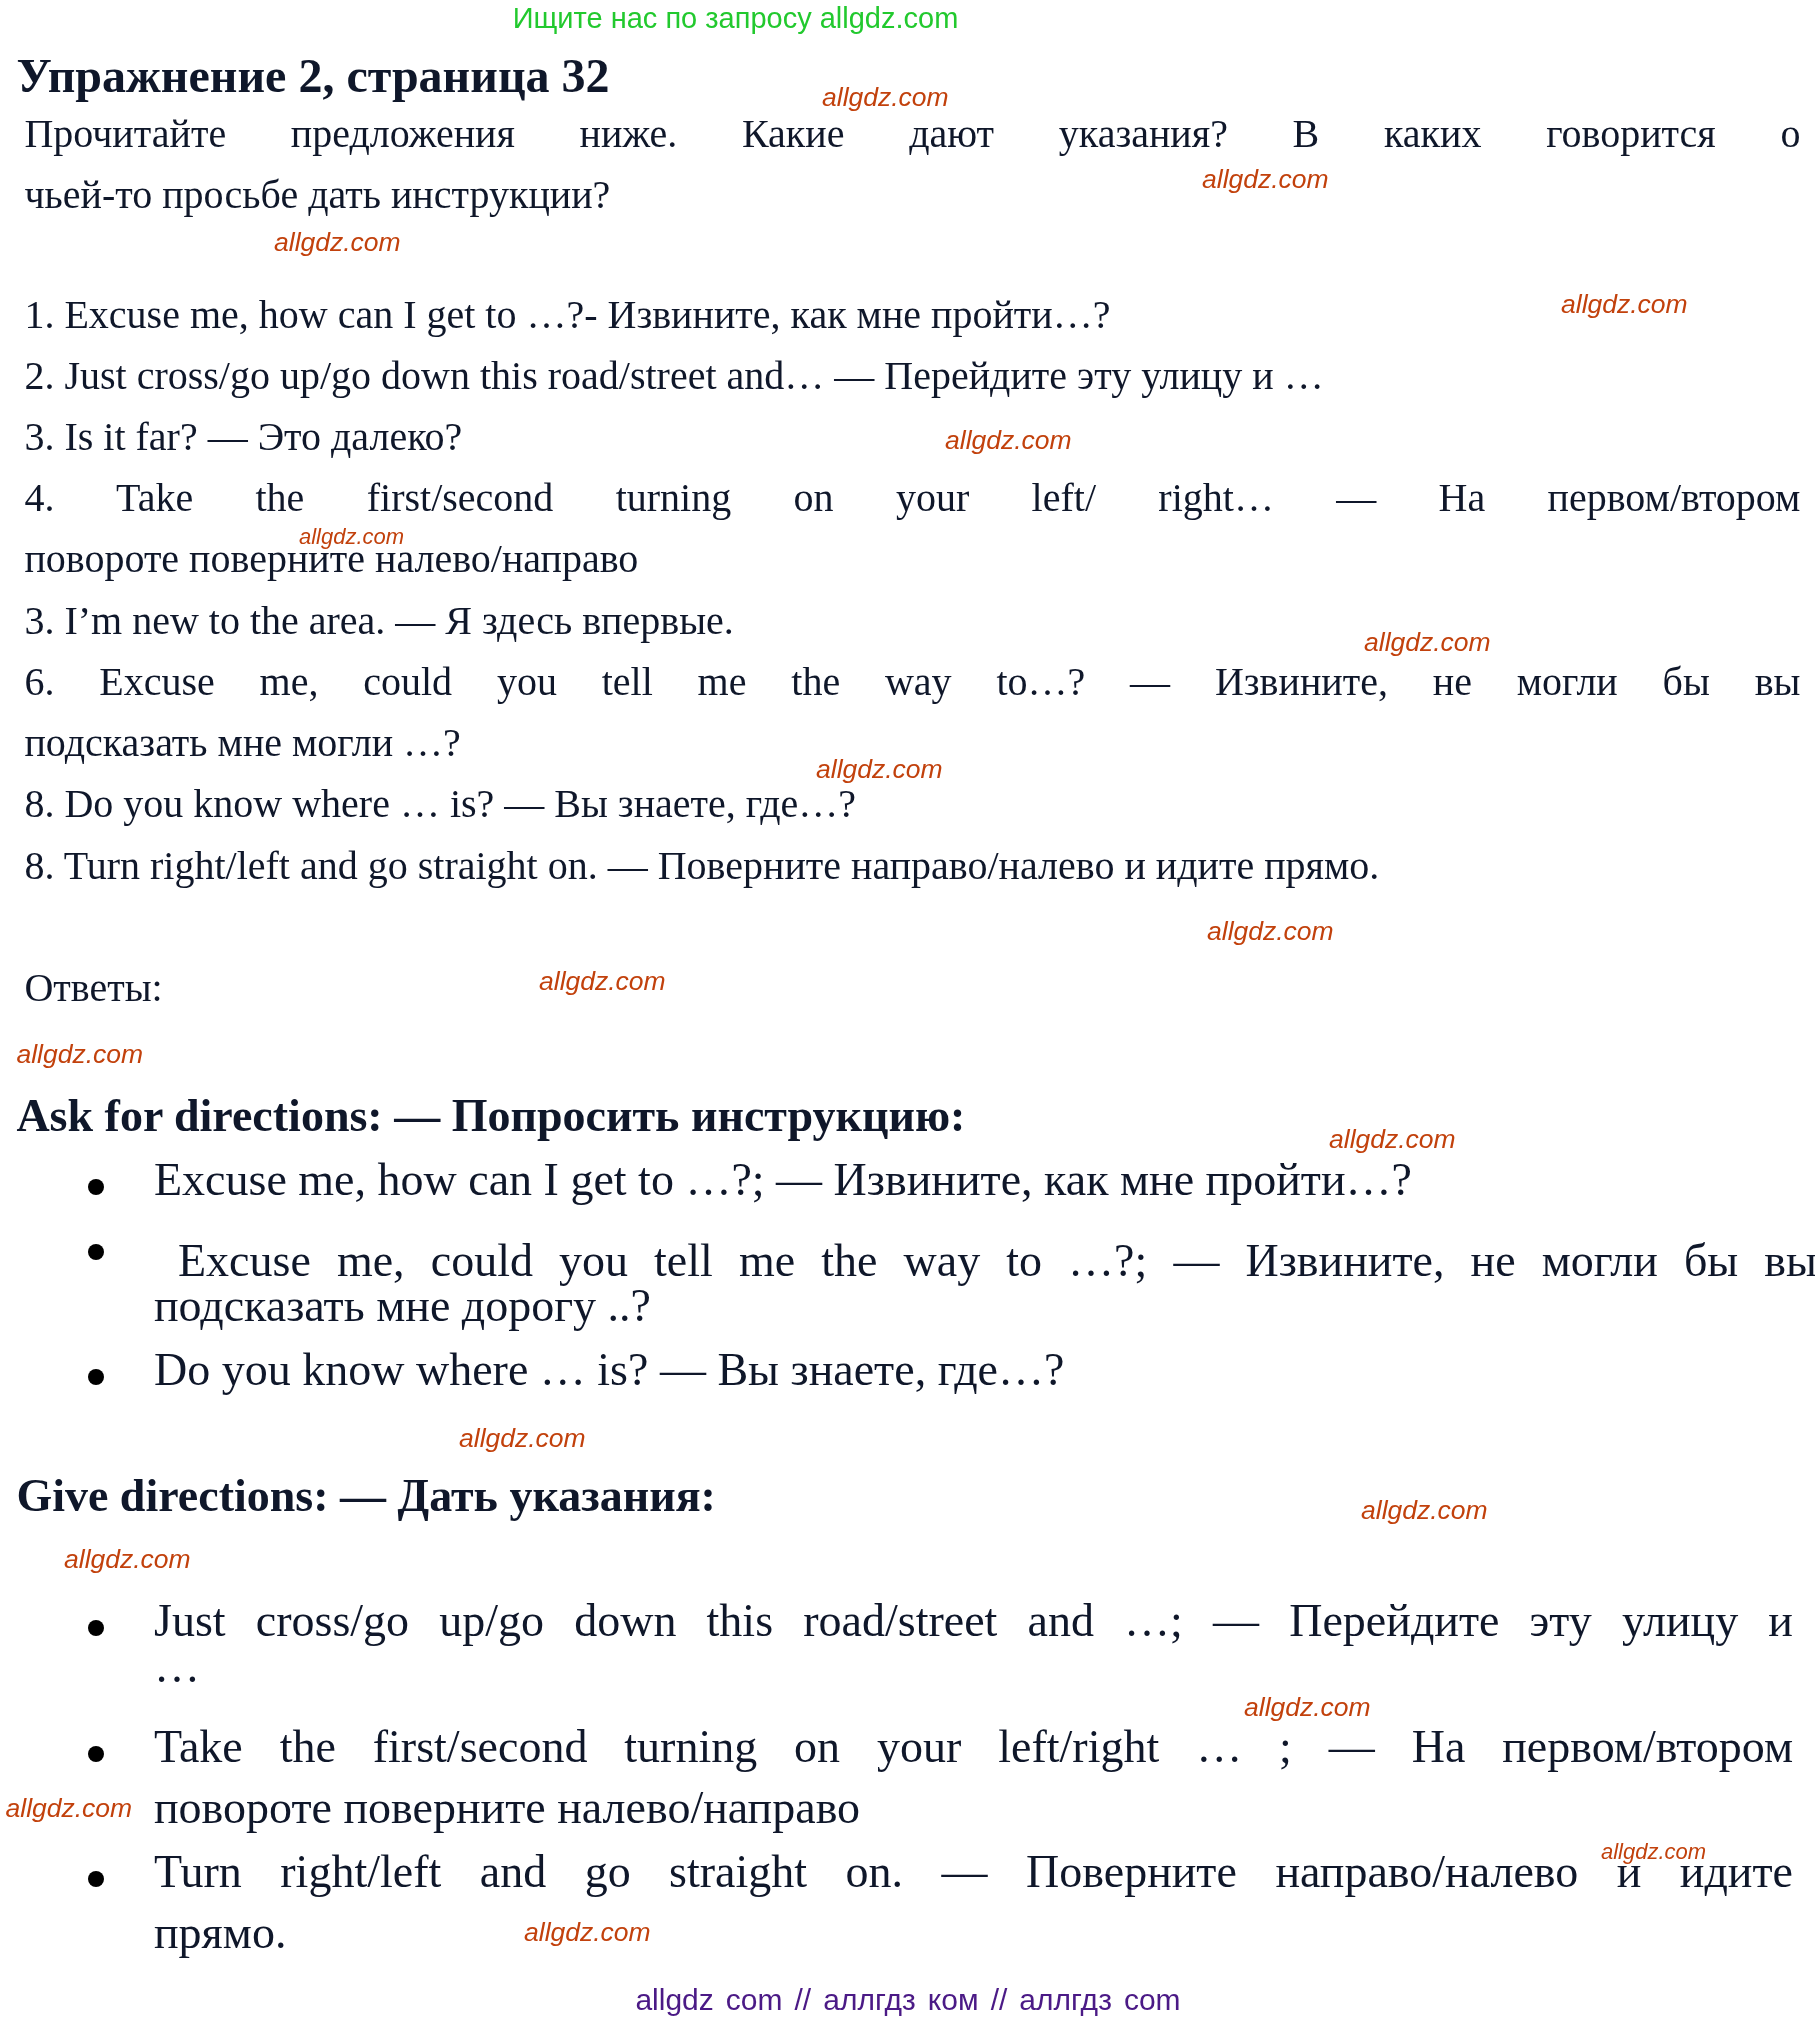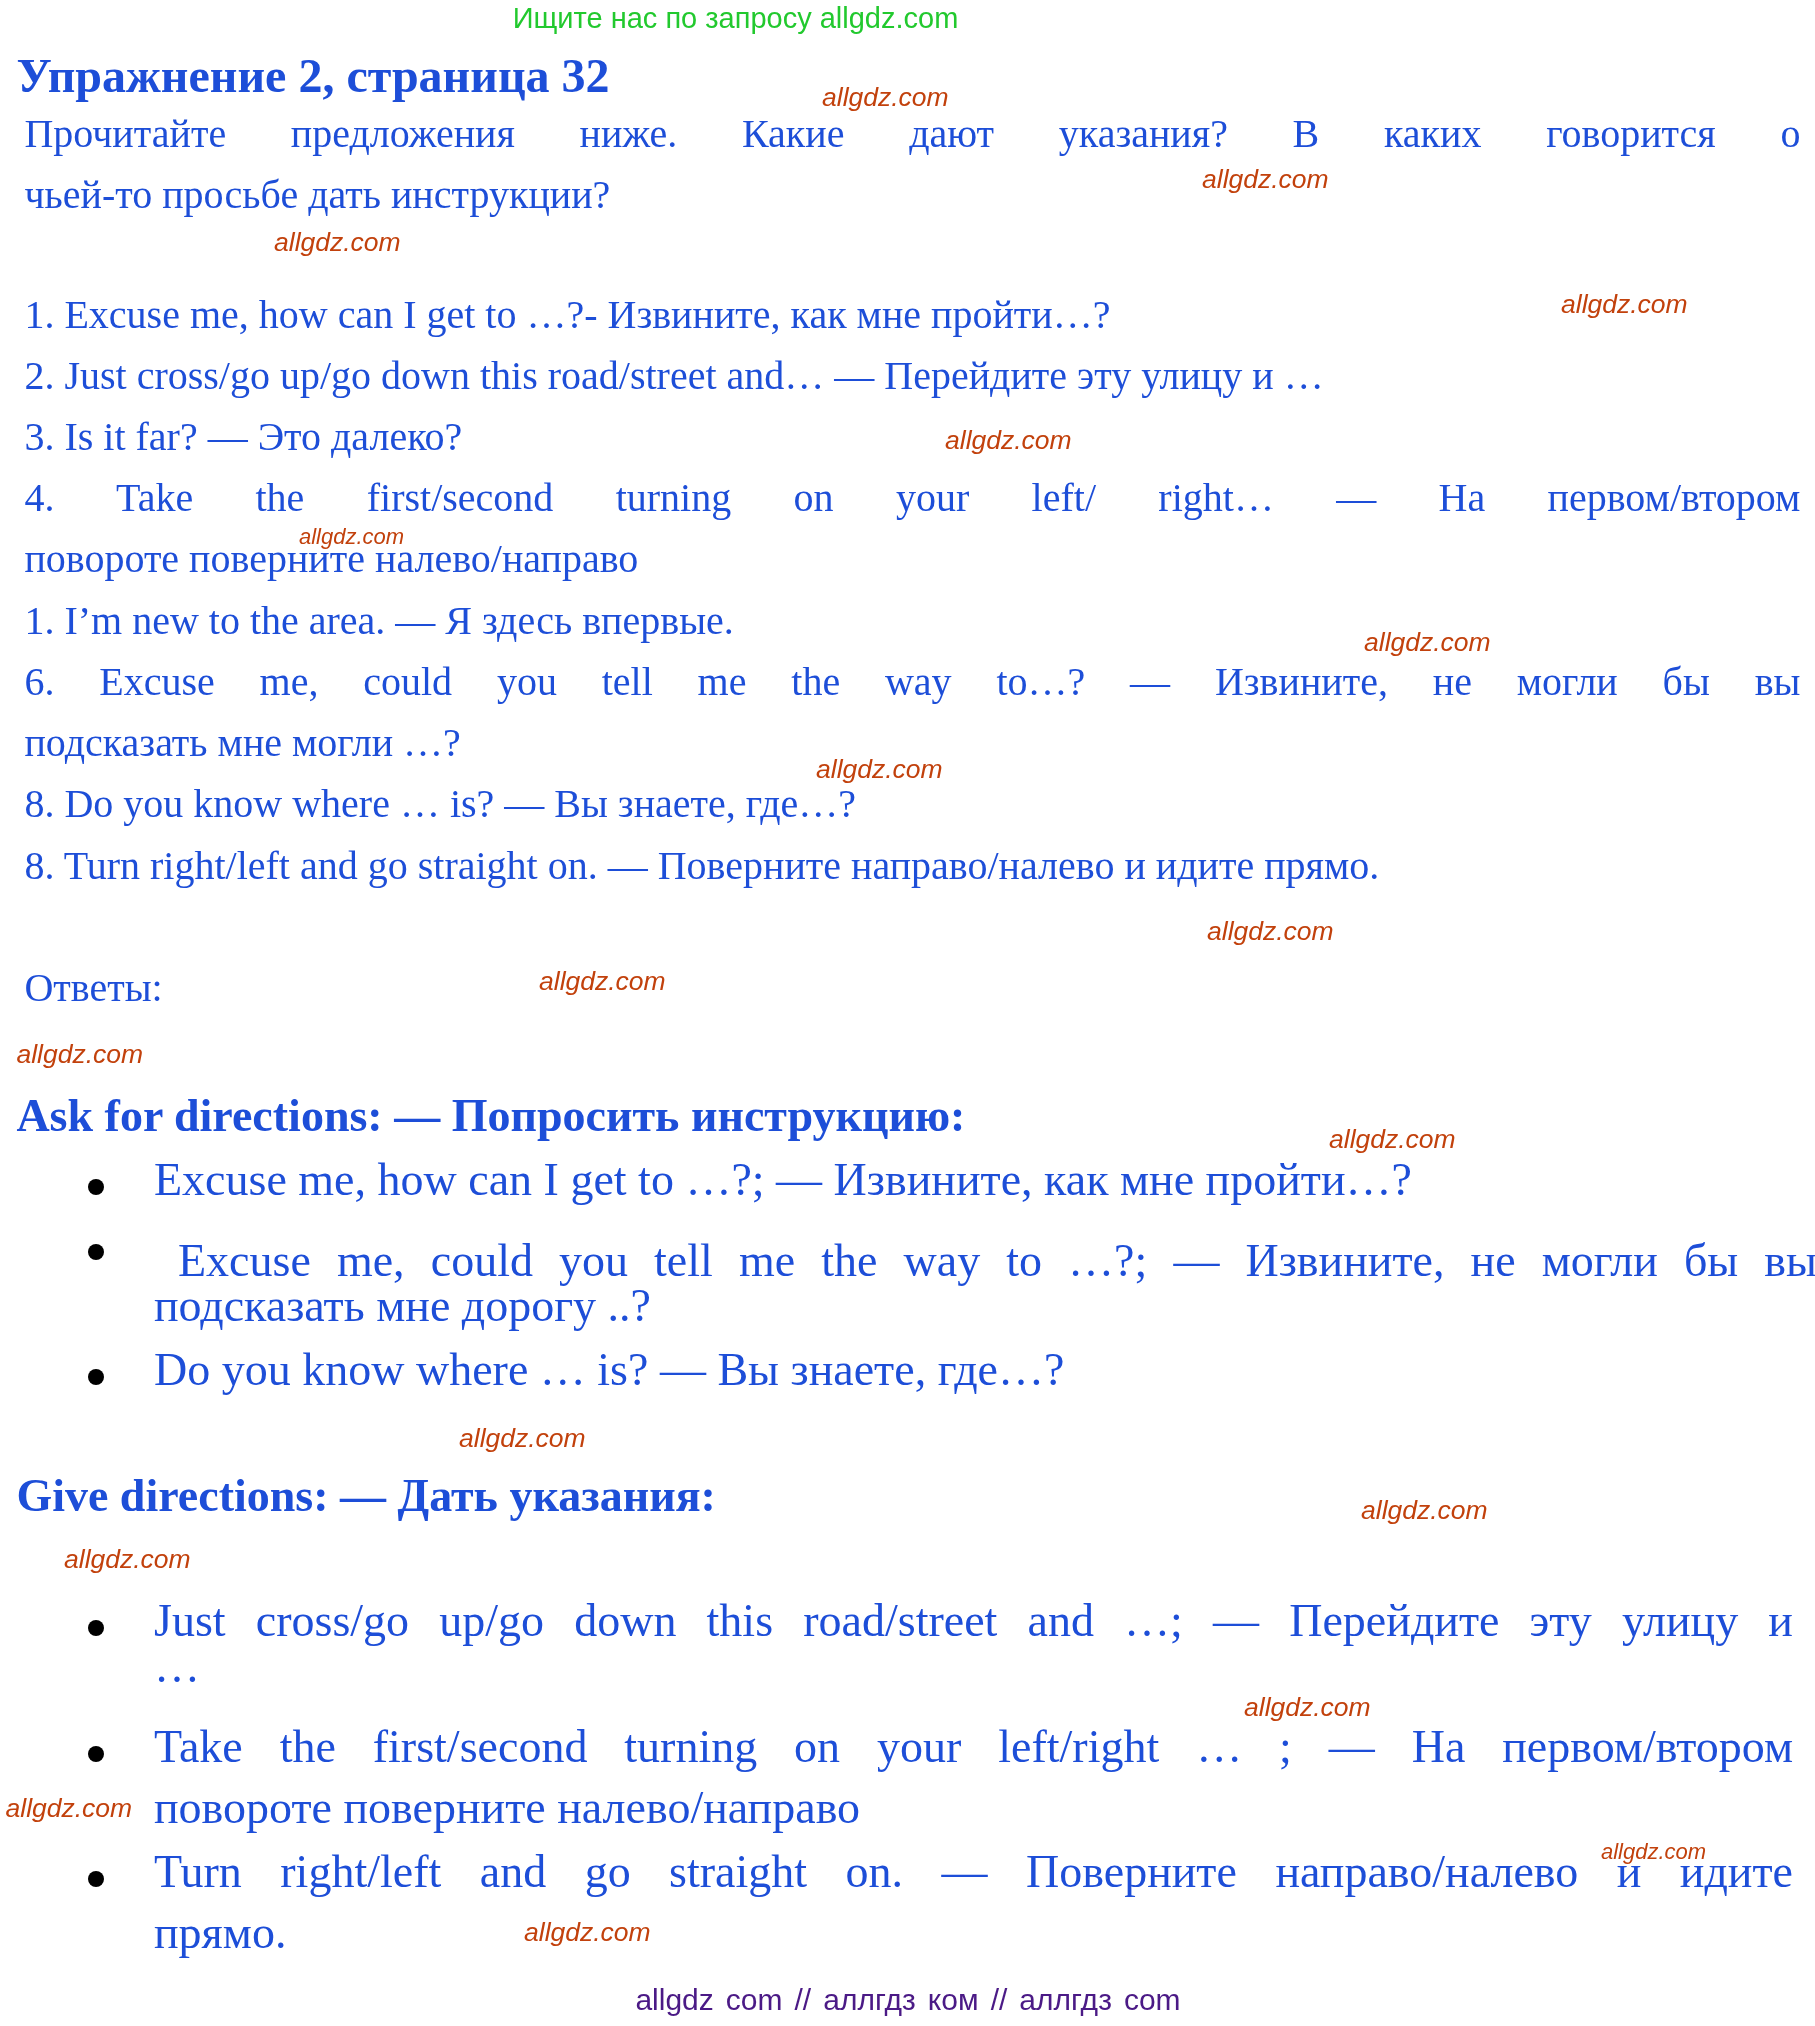--- a/index.html
+++ b/index.html
@@ -1,17 +1,17 @@
 <!DOCTYPE html>
 <html style="font-size:14.6px"><head>
   <meta charset="utf-8">
   <style>
     html, body { margin: 0; padding: 0; background: #ffffff; }
     body { width: 1816px; height: 2027px; position: relative; overflow: hidden; }
-    .serif { font-family: "Liberation Serif", "DejaVu Serif", serif; color: #1d4ed8; }
+    .serif { font-family: "Liberation Serif", "DejaVu Serif", serif; color: #0f172a; }
     .sans { font-family: "Liberation Sans", "DejaVu Sans", sans-serif; }
     .top-banner {
       position: absolute; left: 0; top: 1.8px; width: 1471px; text-align: center;
       font-size: 29px; color: #22c92e;
     }
     .bottom-banner {
       position: absolute; left: 0; top: 1983px; width: 1816px; text-align: center;
       font-size: 30px; color: #4b1a86; word-spacing: 3.7px;
     }
     .wm { position: absolute; font-size: 26.5px; color: #c2410c; white-space: nowrap; font-style: italic; }
@@ -37,21 +37,21 @@
 
 <div class="line serif h-title" style="top:48px;">Упражнение 2, страница 32</div>
 <div class="line serif txt justify" style="top:110px;">Прочитайте предложения ниже. Какие дают указания? В каких говорится о</div>
 <div class="line serif txt" style="top:171px;">чьей-то просьбе дать инструкции?</div>
 
 <div class="line serif txt" style="top:291px;">1. Excuse me, how can I get to …?- Извините, как мне пройти…?</div>
 <div class="line serif txt" style="top:352px;">2. Just cross/go up/go down this road/street and… — Перейдите эту улицу и …</div>
 <div class="line serif txt" style="top:413px;">3. Is it far? — Это далеко?</div>
 <div class="line serif txt justify" style="top:474px;">4. Take the first/second turning on your left/ right… — На первом/втором</div>
 <div class="line serif txt" style="top:535px;">повороте поверните налево/направо</div>
-<div class="line serif txt" style="top:597px;">1. I’m new to the area. — Я здесь впервые.</div>
+<div class="line serif txt" style="top:597px;">3. I’m new to the area. — Я здесь впервые.</div>
 <div class="line serif txt justify" style="top:658px;">6. Excuse me, could you tell me the way to…? — Извините, не могли бы вы</div>
 <div class="line serif txt" style="top:719px;">подсказать мне могли …?</div>
 <div class="line serif txt" style="top:780px;">8. Do you know where … is? — Вы знаете, где…?</div>
 <div class="line serif txt" style="top:842px;">8. Turn right/left and go straight on. — Поверните направо/налево и идите прямо.</div>
 
 <div class="line serif txt" style="top:964px;">Ответы:</div>
 
 <div class="line serif h-section" style="top:1089px;">Ask for directions: — Попросить инструкцию:</div>
 
 <div class="bullet-row" style="top:1153px;">

